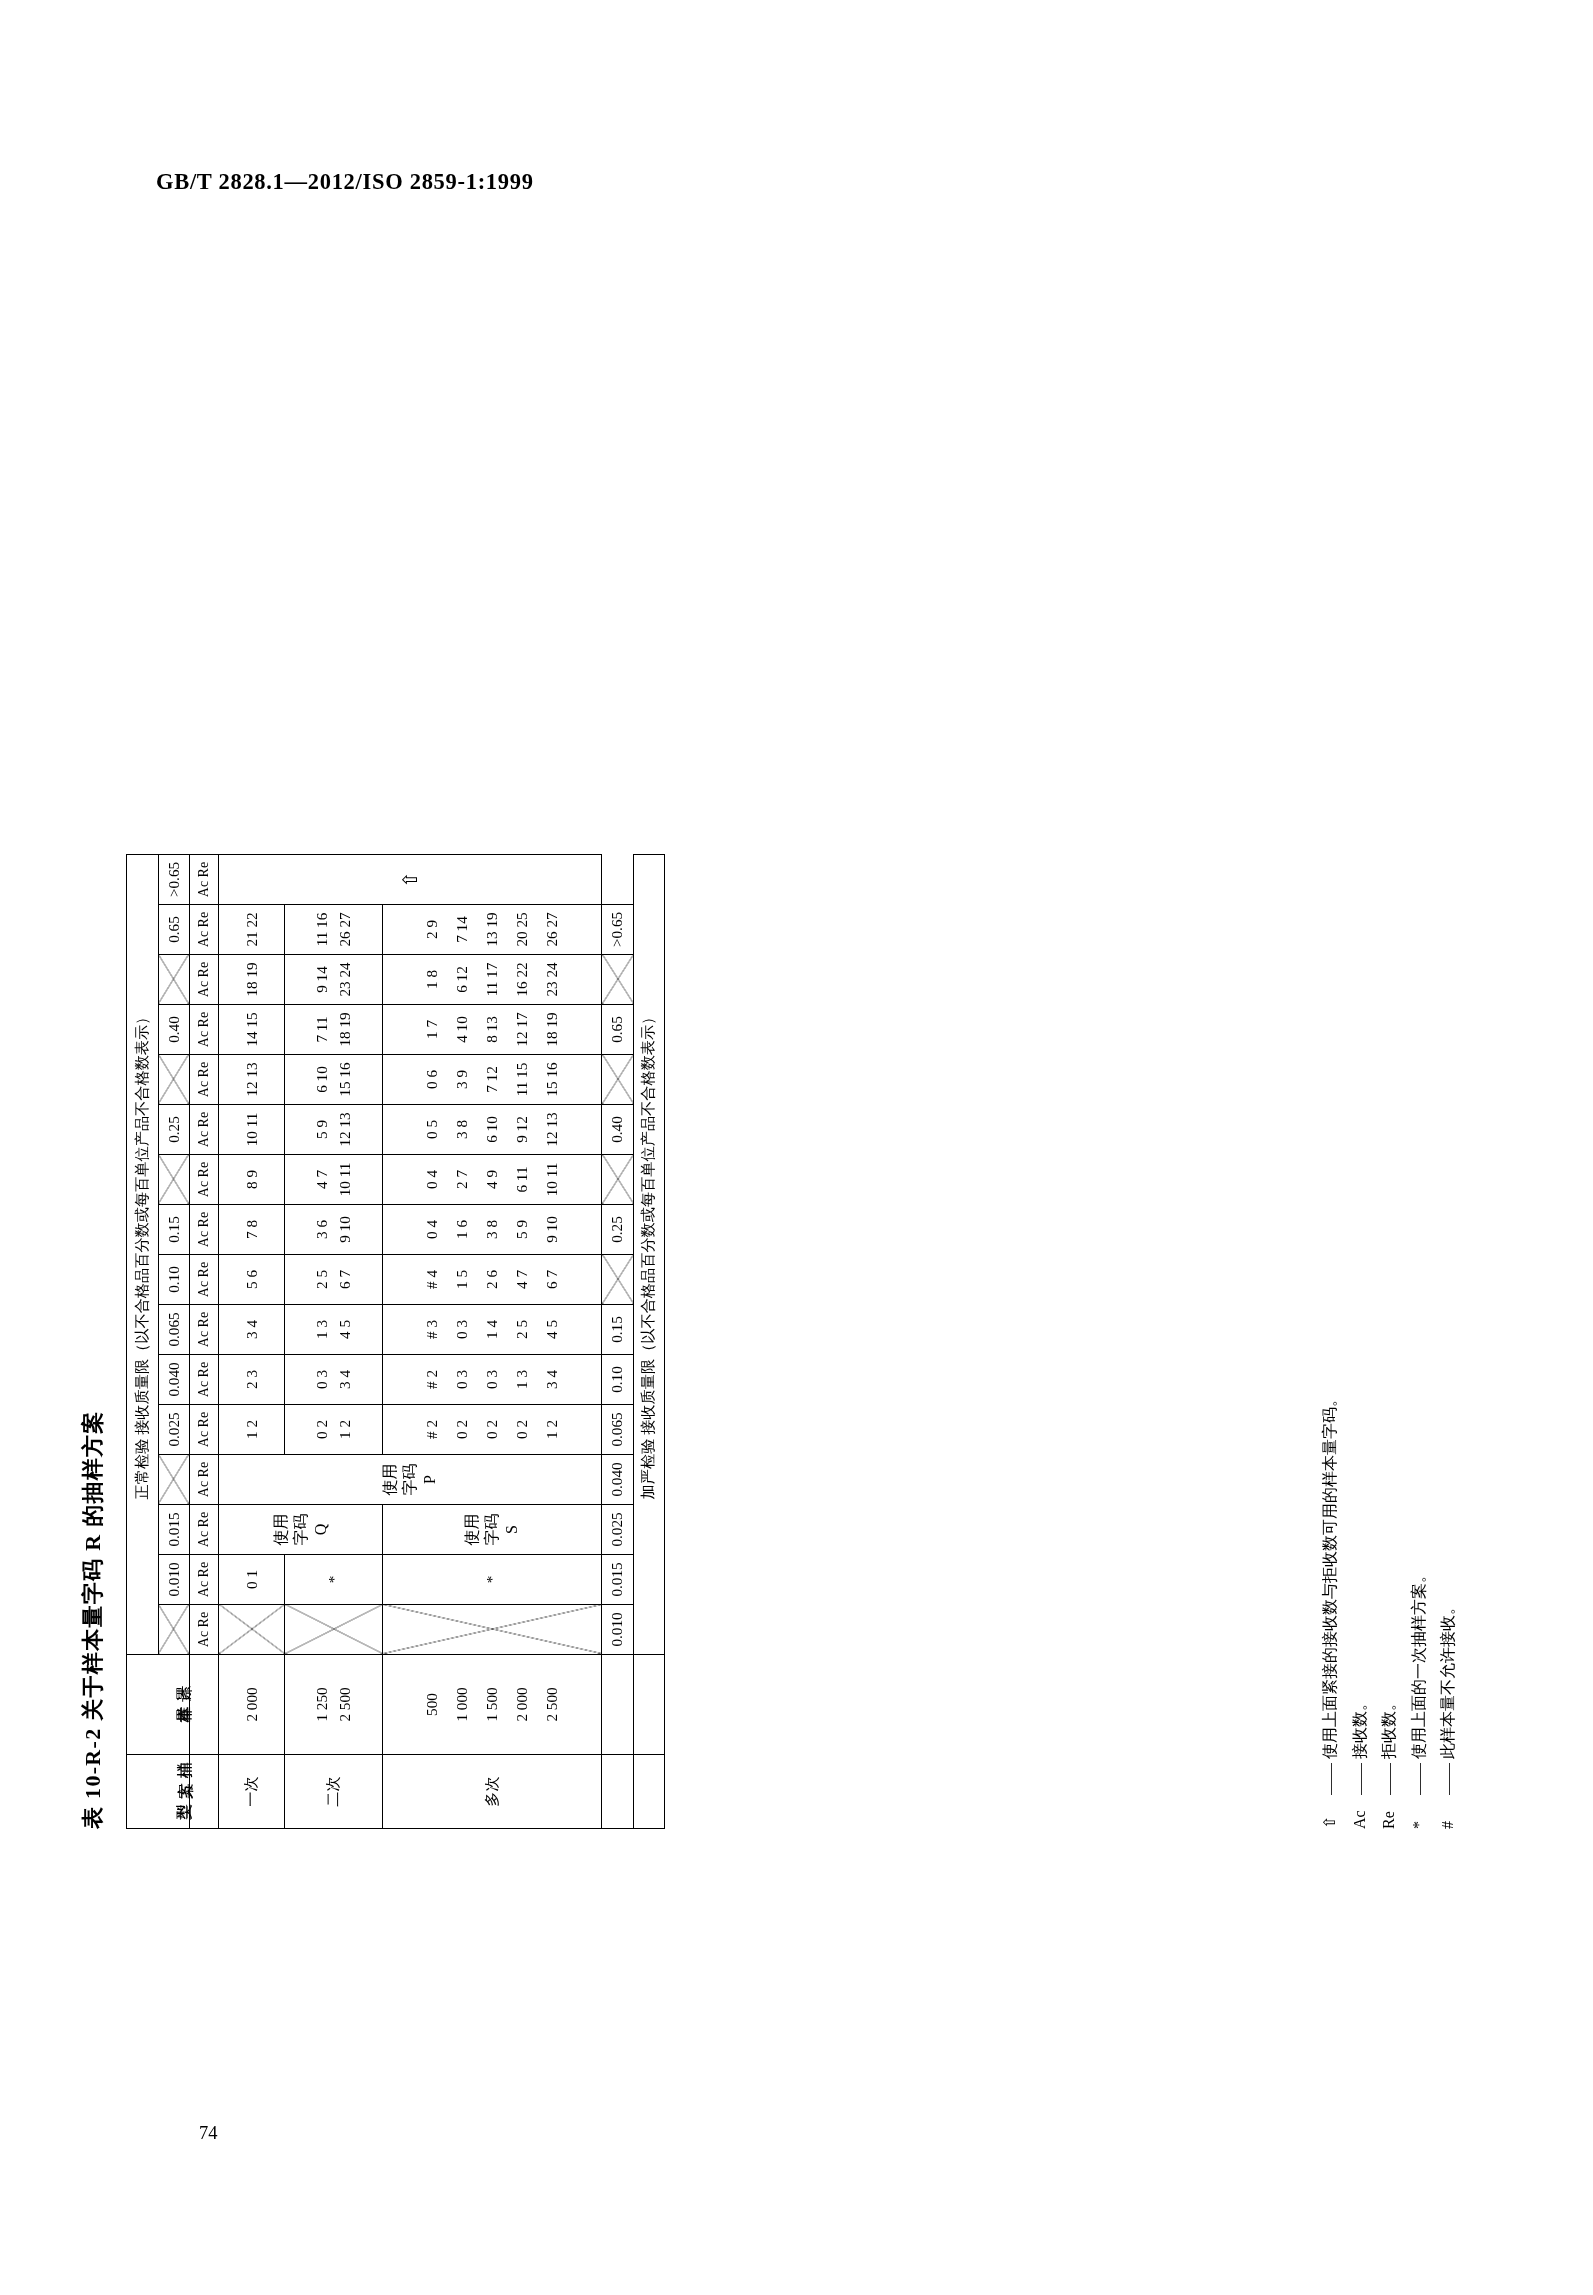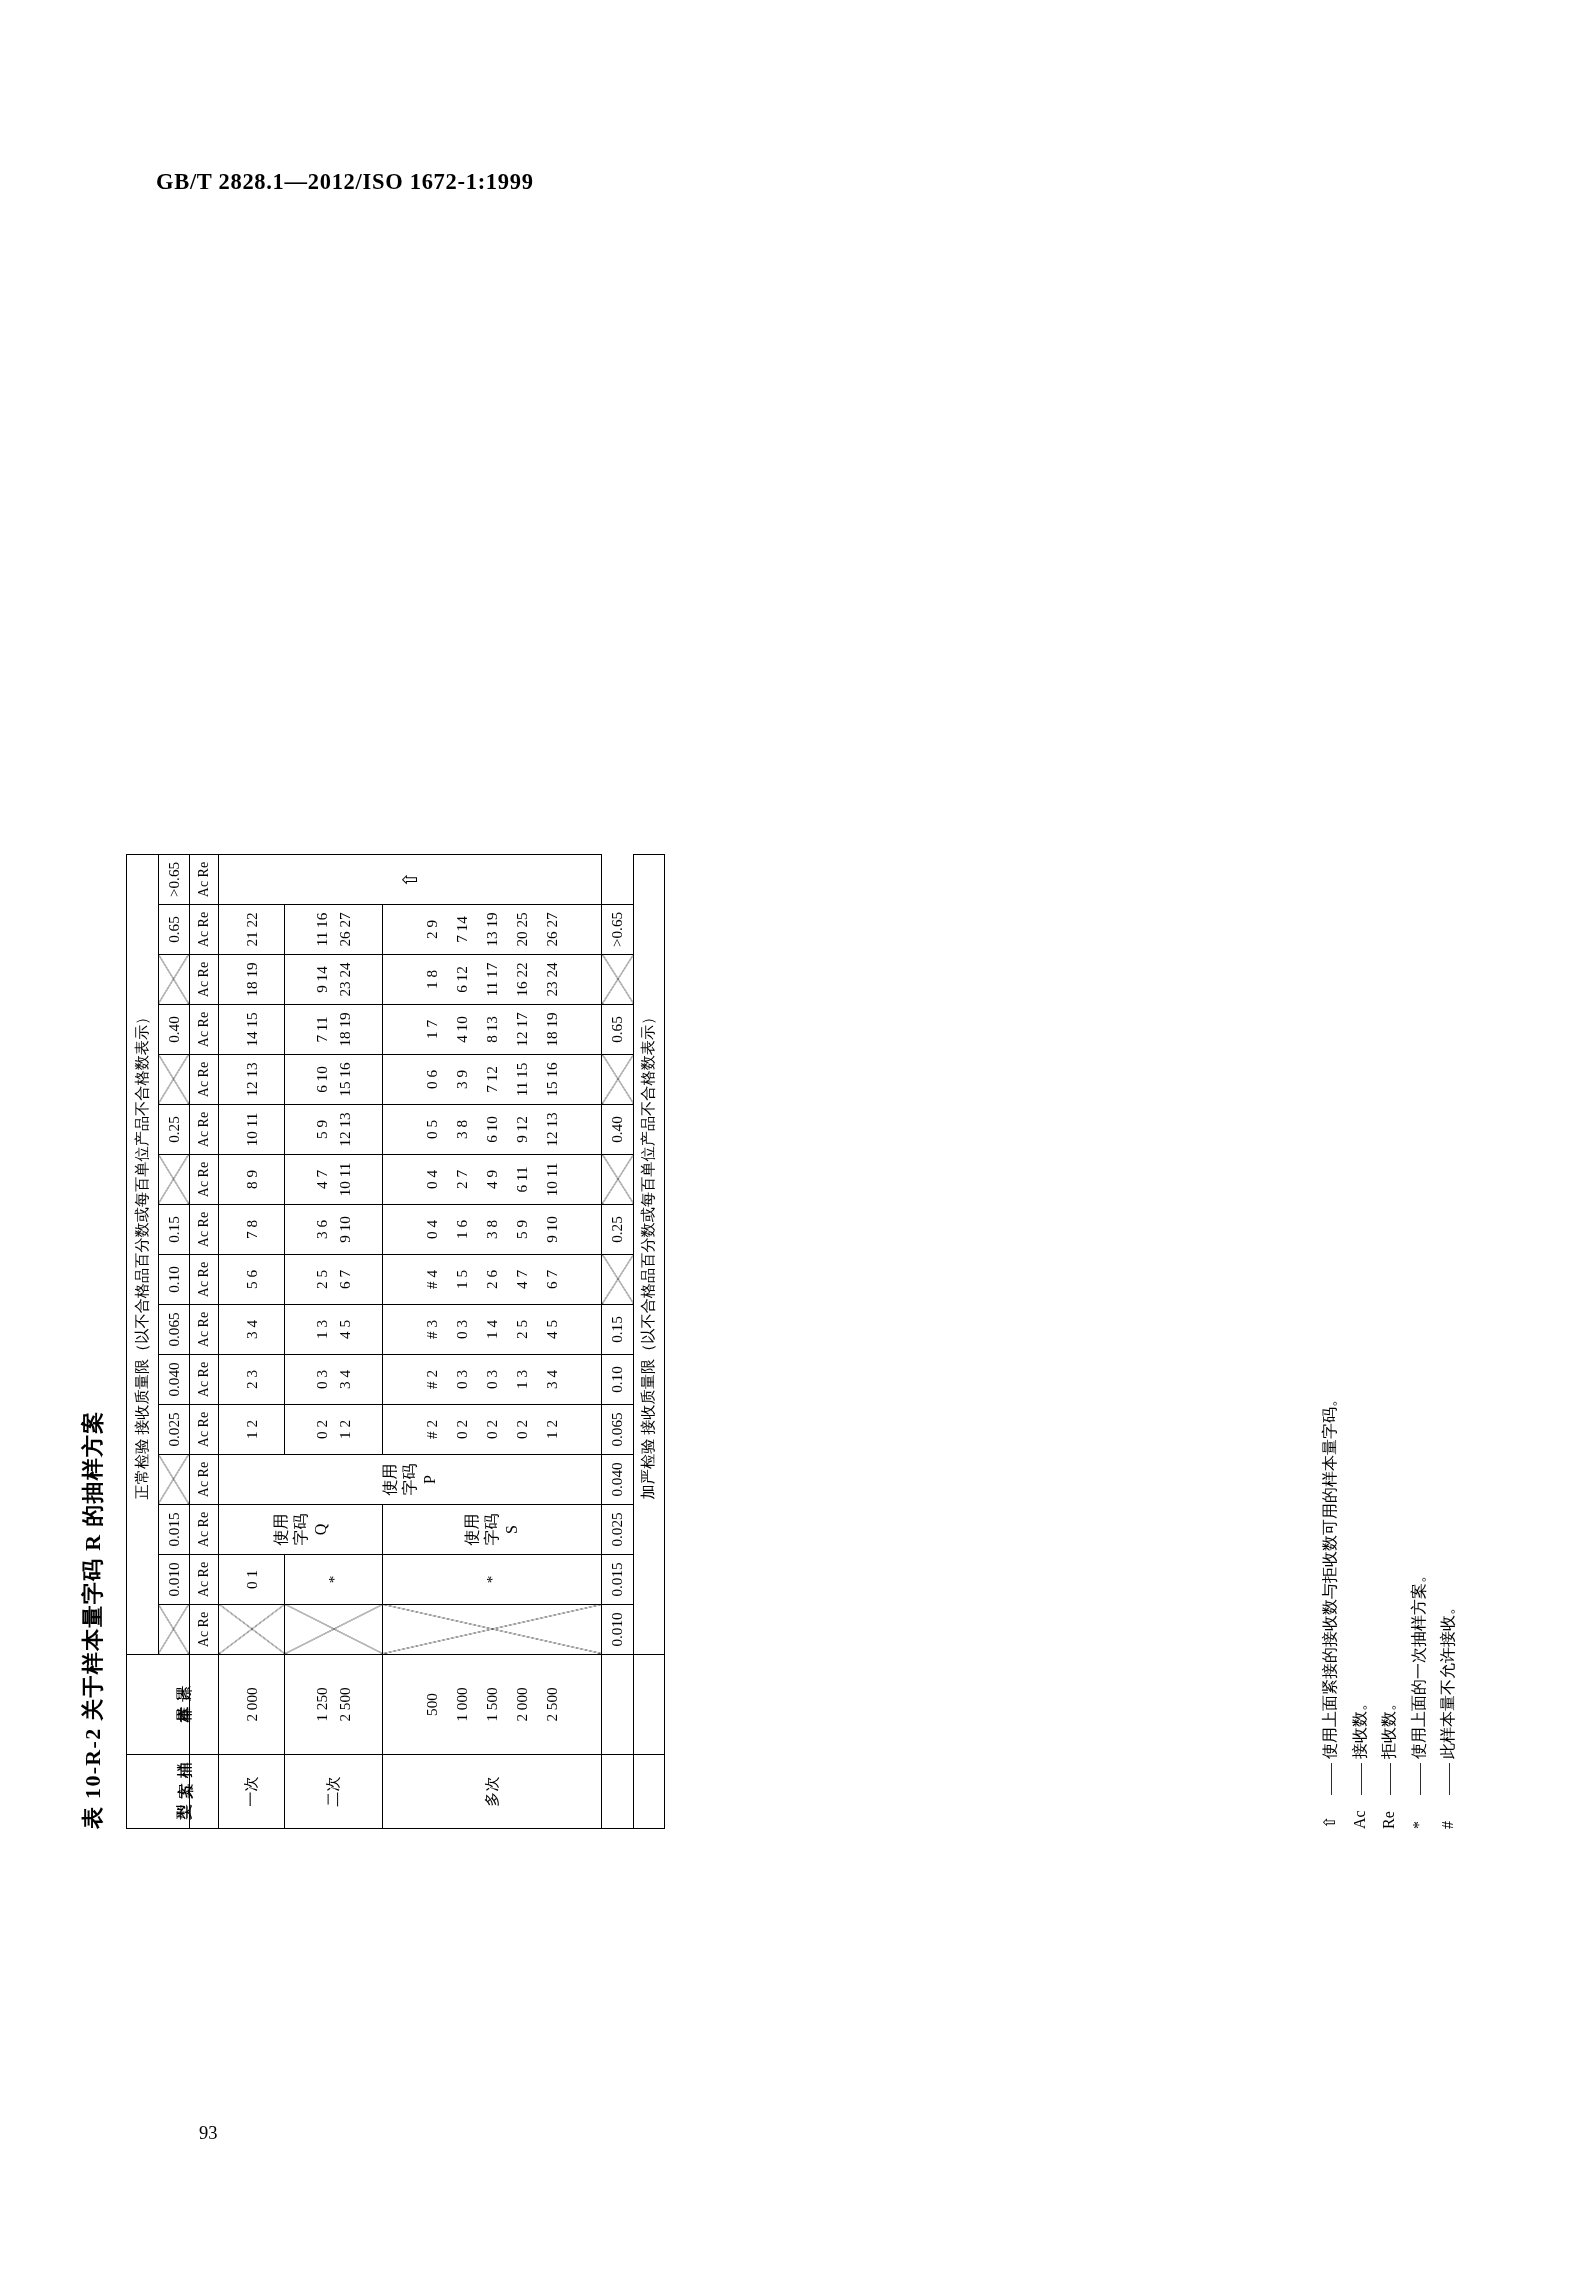--- a/index.html
+++ b/index.html
@@ -87,22 +87,22 @@
   .notes .sym{ display:inline-block; width:34px; }
   .usecode{ font-size:16px; line-height:1.25; }
   .arrow{ font-size:20px; }
   .colhdr-type{ width:79px; }
 </style>
 </head>
 <body>
 
 <div class="page">
 
-  <div class="header">GB/T 2828.1—2012/ISO 1672-1:1999</div>
-  <div class="pagenum">93</div>
+  <div class="header">GB/T 2828.1—2012/ISO 2859-1:1999</div>
+  <div class="pagenum">74</div>
 
   <div class="rot">
     <div class="rot-inner">
 
       <div class="tbl-title">表 10-R-2  关于样本量字码 R 的抽样方案</div>
 
       <table class="main">
 
         <tbody>
             <tr class="aqlrow">

